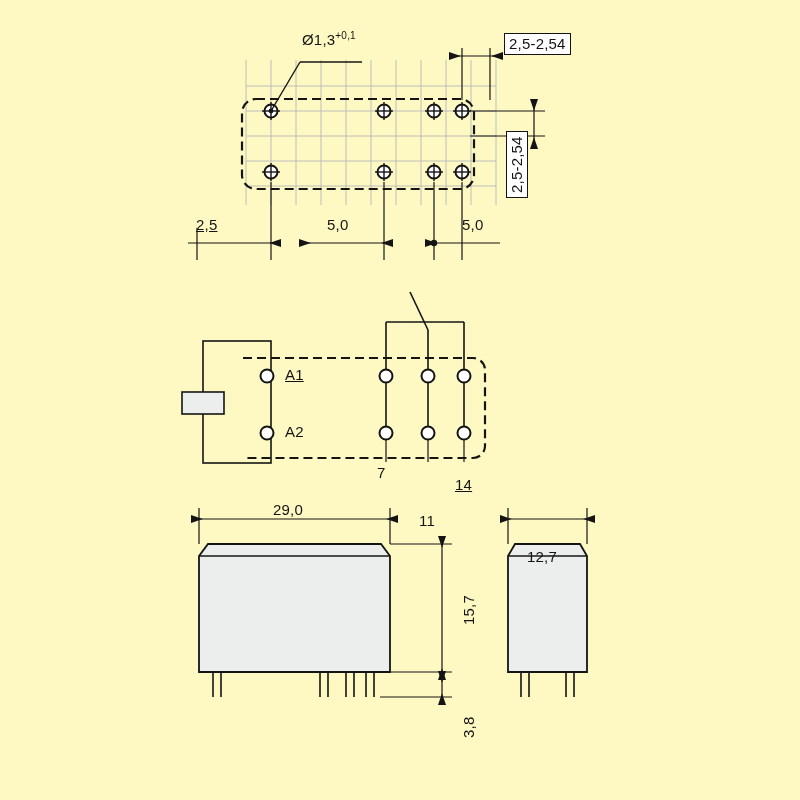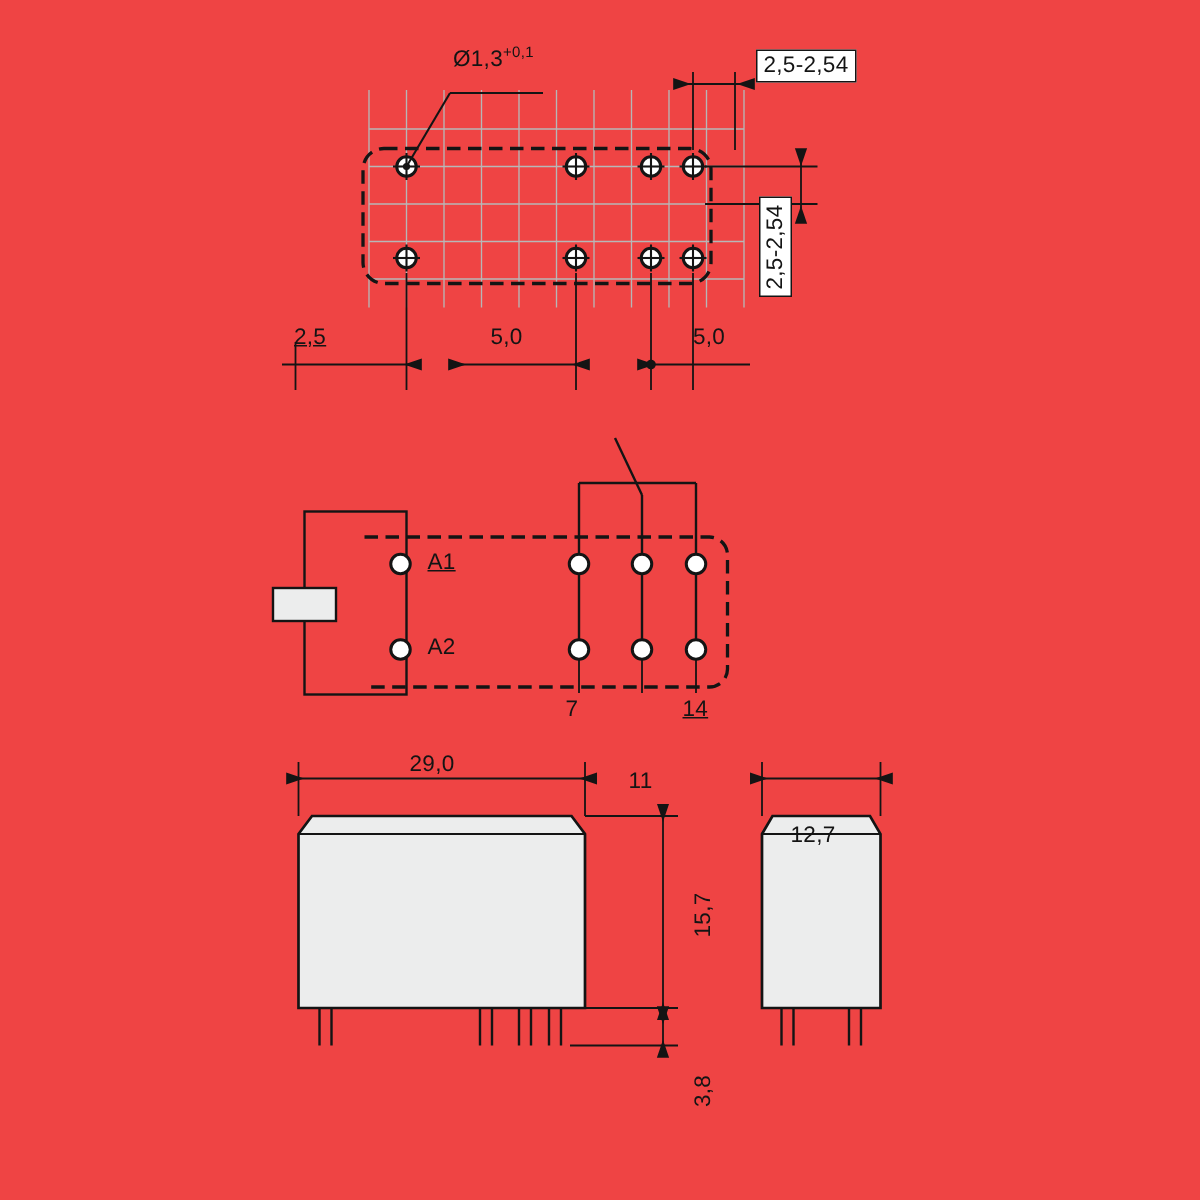--- a/index.html
+++ b/index.html
@@ -8,21 +8,21 @@
     background: #ffffff;
   }
   body {
     font-family: "Liberation Sans", sans-serif;
     color: #1a1a1a;
   }
   #sheet {
     position: relative;
     width: 800px;
     height: 800px;
-    background: #ef4444;
+    background: #fef9c3;
     overflow: hidden;
   }
   .lbl {
     position: absolute;
     font-size: 15px;
     color: #141414;
     white-space: nowrap;
     letter-spacing: 0.2px;
   }
   .lbl.boxed {
@@ -243,21 +243,21 @@
 
   <div class="lbl" style="left:196px; top:216px;text-decoration:underline;">2,5</div>
   <div class="lbl" style="left:327px; top:216px;">5,0</div>
   <div class="lbl" style="left:462px; top:216px;">5,0</div>
 
   <div class="lbl" style="left:285px; top:366px;text-decoration:underline;">A1</div>
   <div class="lbl" style="left:285px; top:423px;">A2</div>
 
   <div class="lbl" style="left:377px; top:464px;">7</div>
   <div class="lbl" style="left:419px; top:464px;margin-top:48px;">11</div>
-  <div class="lbl" style="left:455px; top:464px;text-decoration:underline;">14</div>
+  <div class="lbl" style="left:455px; top:476px;text-decoration:underline;">14</div>
 
   <div class="lbl" style="left:273px; top:501px;text-align:center;">29,0</div>
   <div class="lbl vert" style="left:460px; top:625px;">15,7</div>
   <div class="lbl vert" style="left:460px; top:738px;">3,8</div>
 
   <div class="lbl" style="left:527px; top:501px;margin-top:47px;">12,7</div>
 
 </div>
 
 </body></html>

